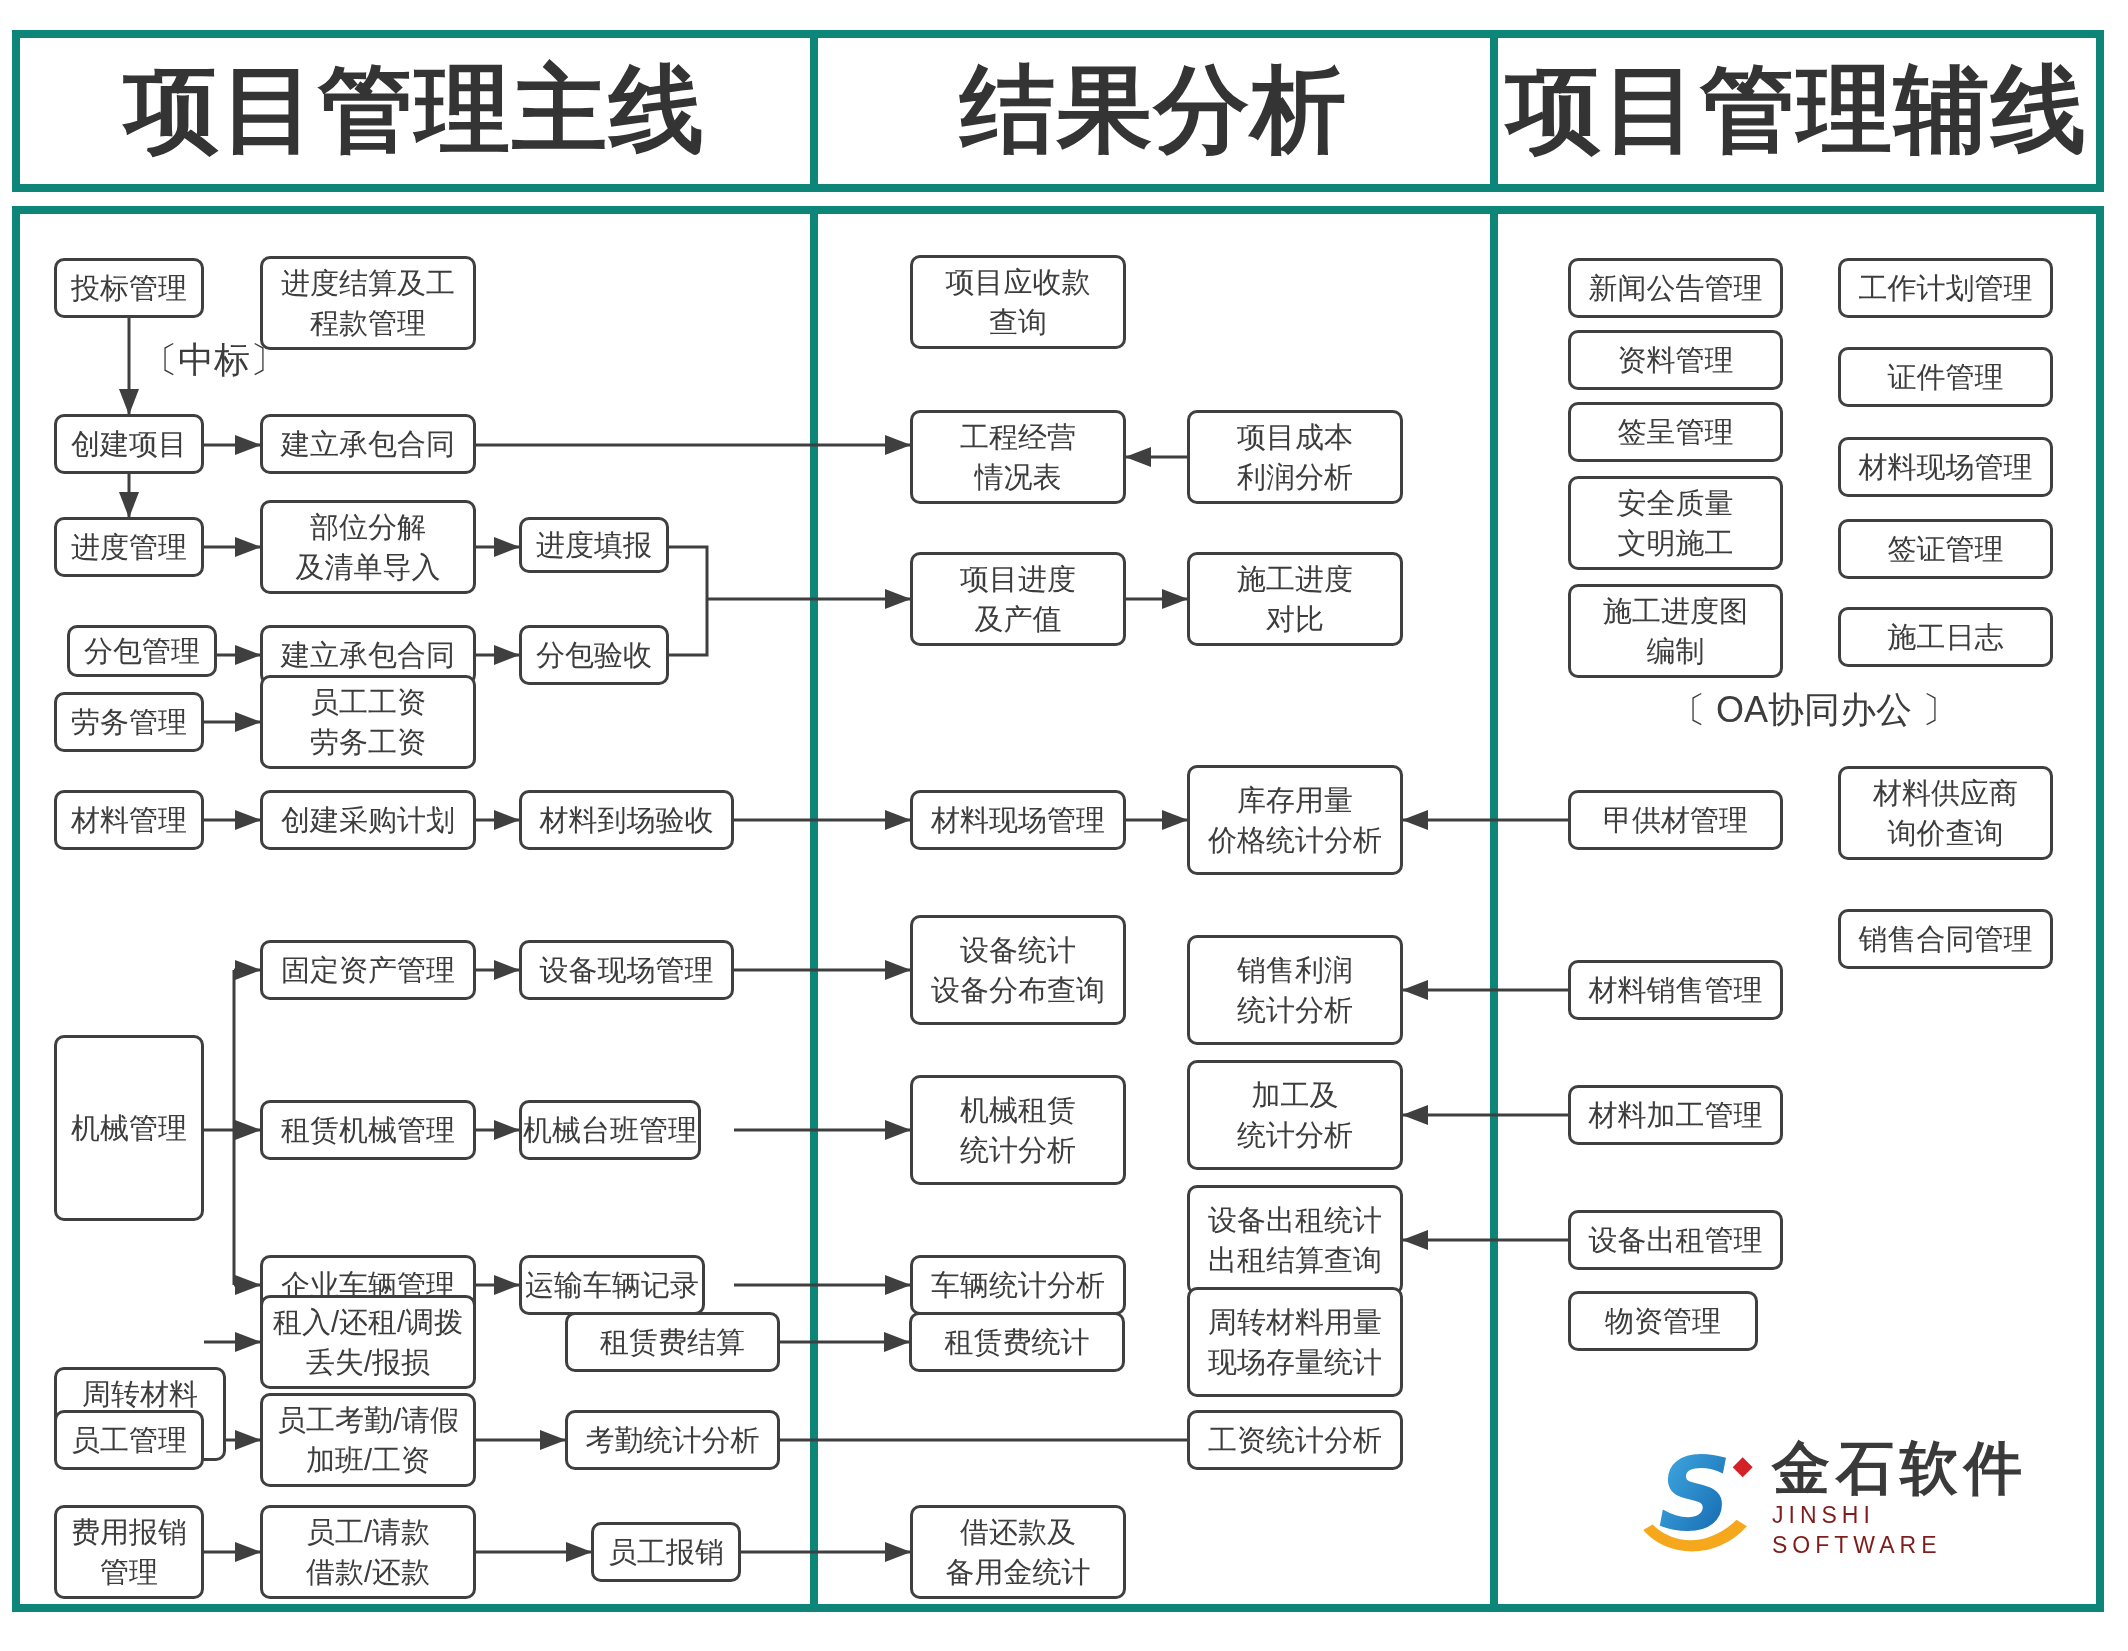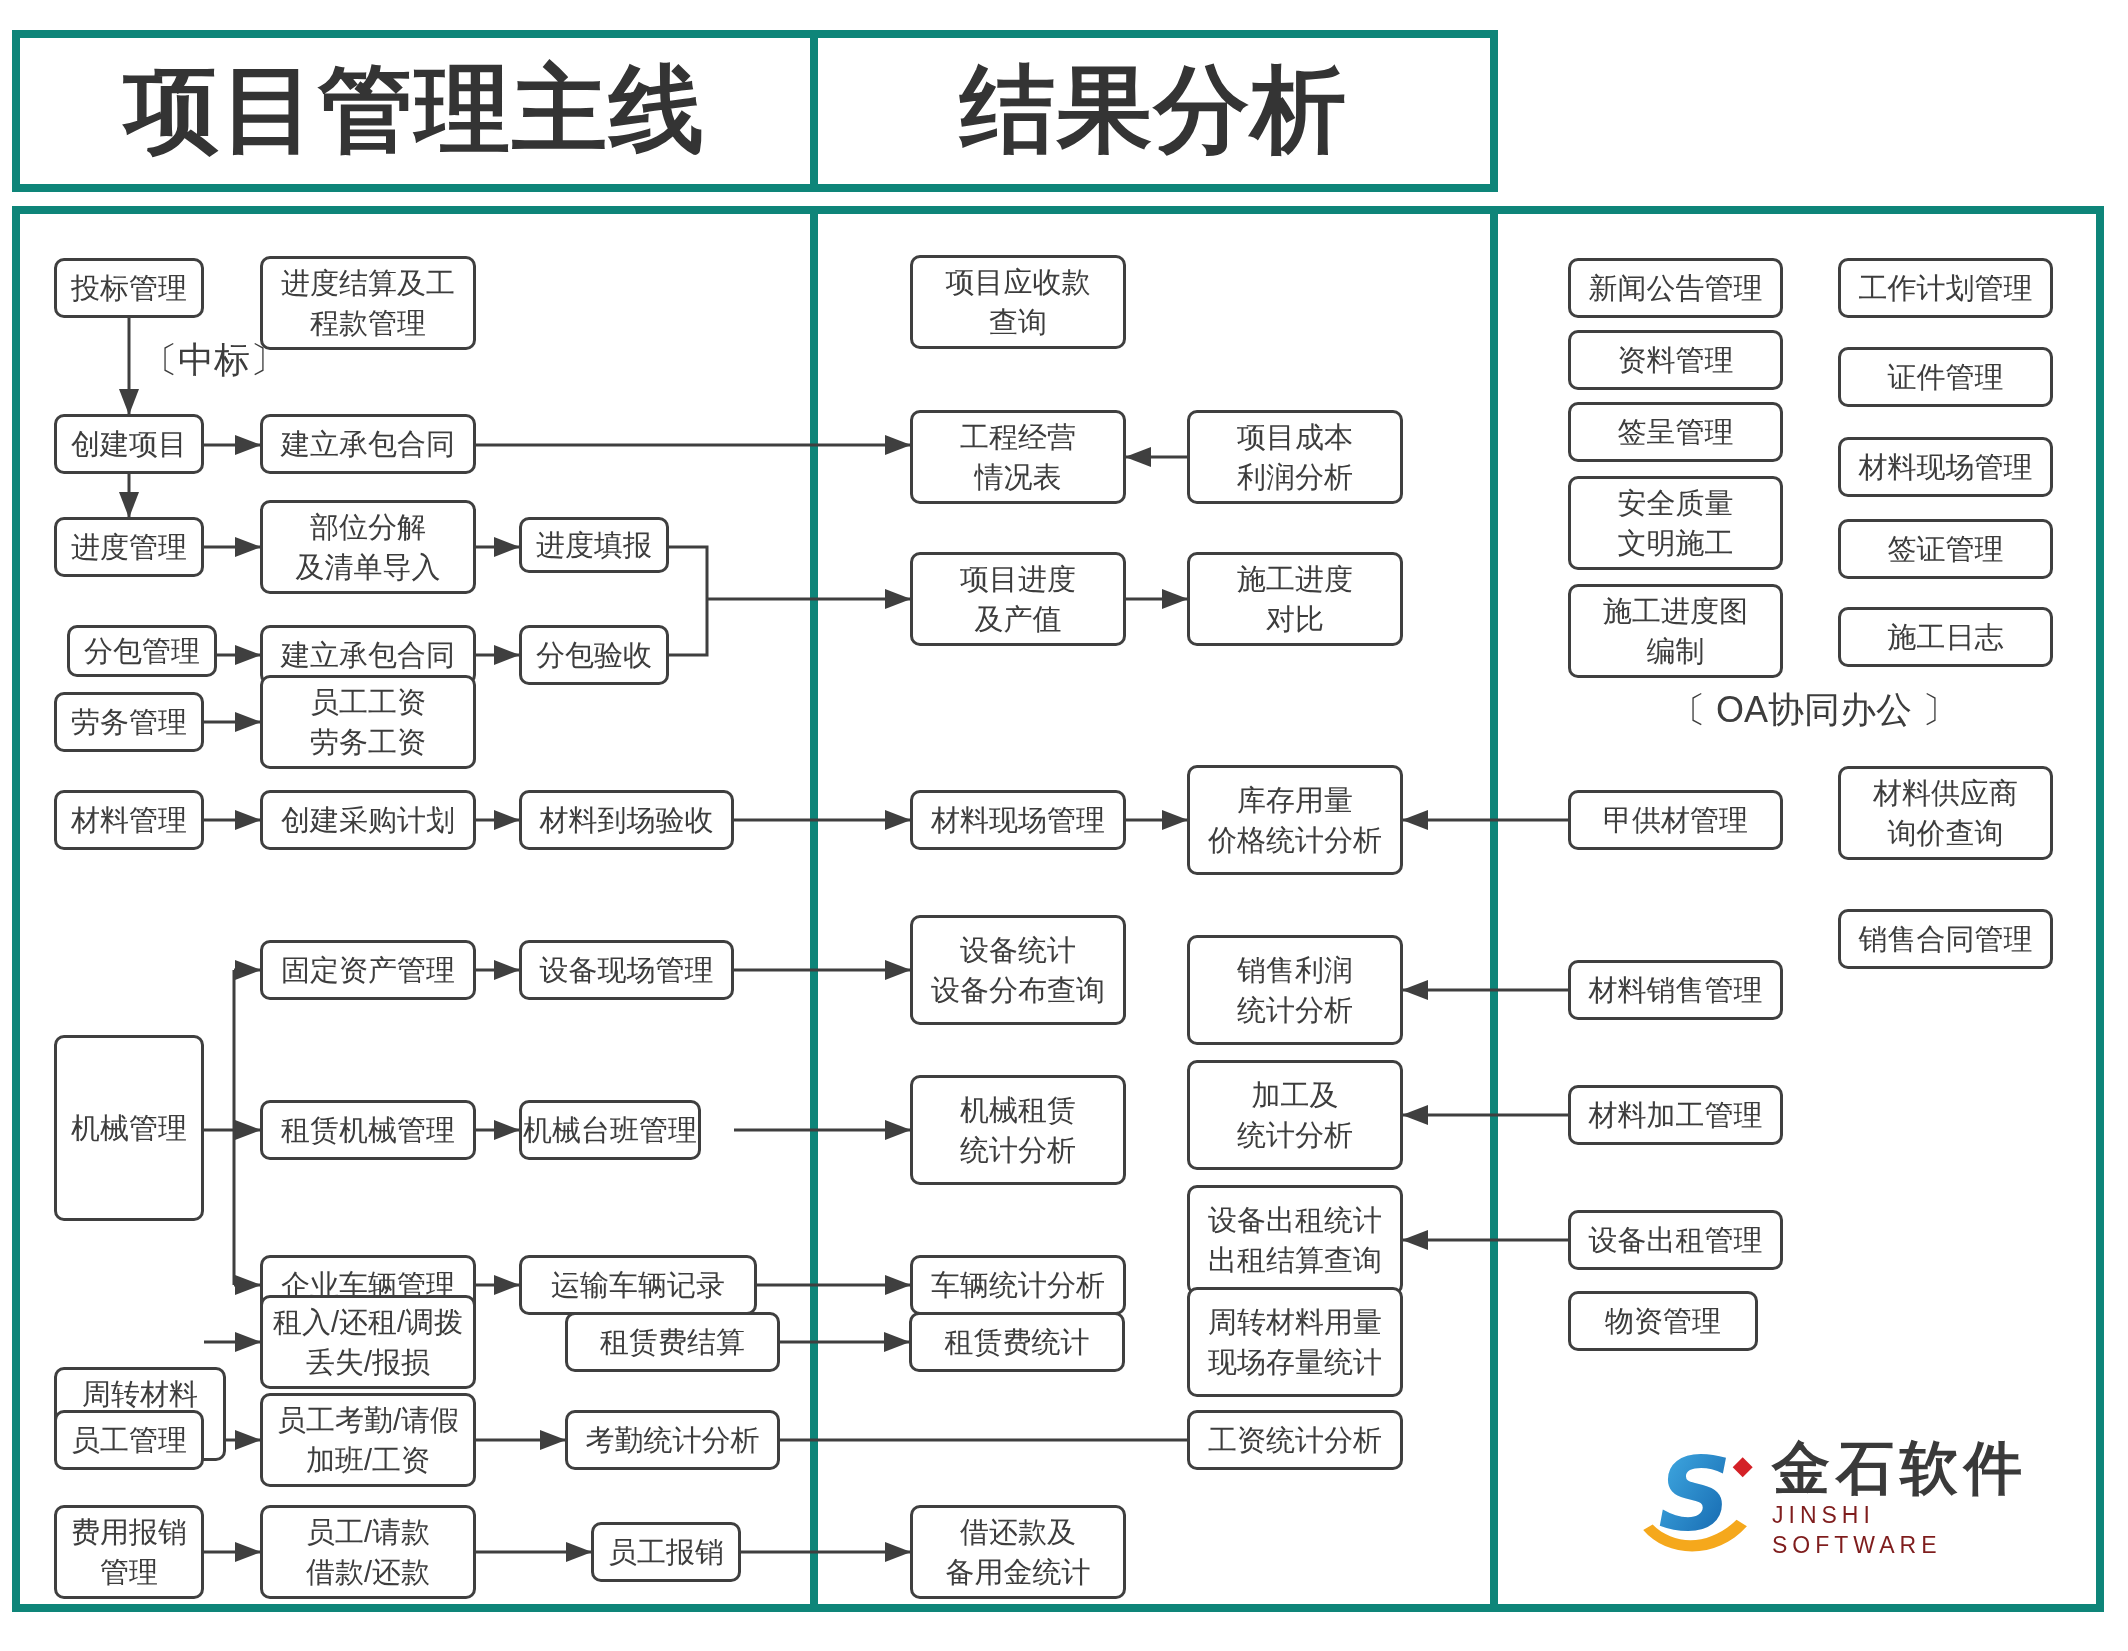--- a/index.html
+++ b/index.html
@@ -92,20 +92,23 @@
     </div>
   </div>
 <div class="panel-header" style="left: 12px; top: 30px; width: 806px; height: 162px;">
       <span>项目管理主线</span>
     </div>
     <div class="panel-body" style="left: 12px; top: 206px; width: 806px; height: 1406px;"></div>
     <div class="panel-header" style="left: 810px; top: 30px; width: 688px; height: 162px;">
       <span>结果分析</span>
     </div>
     <div class="panel-body" style="left: 810px; top: 206px; width: 688px; height: 1406px;"></div>
+    <div class="panel-header" style="left: 1490px; top: 30px; width: 614px; height: 162px;">
+      <span>项目管理辅线</span>
+    </div>
     <div class="panel-body" style="left: 1490px; top: 206px; width: 614px; height: 1406px;"></div>
     <div class="node" style="left: 54px; top: 258px; width: 150px; height: 60px;">
       <span>投标管理</span>
     </div>
     <div class="node" style="left: 260px; top: 256px; width: 216px; height: 94px;">
       <span>进度结算及工</span>
       <span>程款管理</span>
     </div>
     <div class="node" style="left: 54px; top: 414px; width: 150px; height: 60px;">
       <span>创建项目</span>
@@ -159,21 +162,21 @@
     </div>
     <div class="node" style="left: 260px; top: 1100px; width: 216px; height: 60px;">
       <span>租赁机械管理</span>
     </div>
     <div class="node" style="left: 519px; top: 1100px; width: 182px; height: 60px;">
       <span>机械台班管理</span>
     </div>
     <div class="node" style="left: 260px; top: 1255px; width: 216px; height: 60px;">
       <span>企业车辆管理</span>
     </div>
-    <div class="node" style="left: 519px; top: 1255px; width: 238px; height: 60px;">
+    <div class="node" style="left: 519px; top: 1255px; width: 186px; height: 60px;">
       <span>运输车辆记录</span>
     </div>
     <div class="node" style="left: 54px; top: 1367px; width: 172px; height: 94px;">
       <span>周转材料</span>
       <span>管理</span>
     </div>
     <div class="node" style="left: 260px; top: 1295px; width: 216px; height: 94px;">
       <span>租入/还租/调拨</span>
       <span>丢失/报损</span>
     </div>

